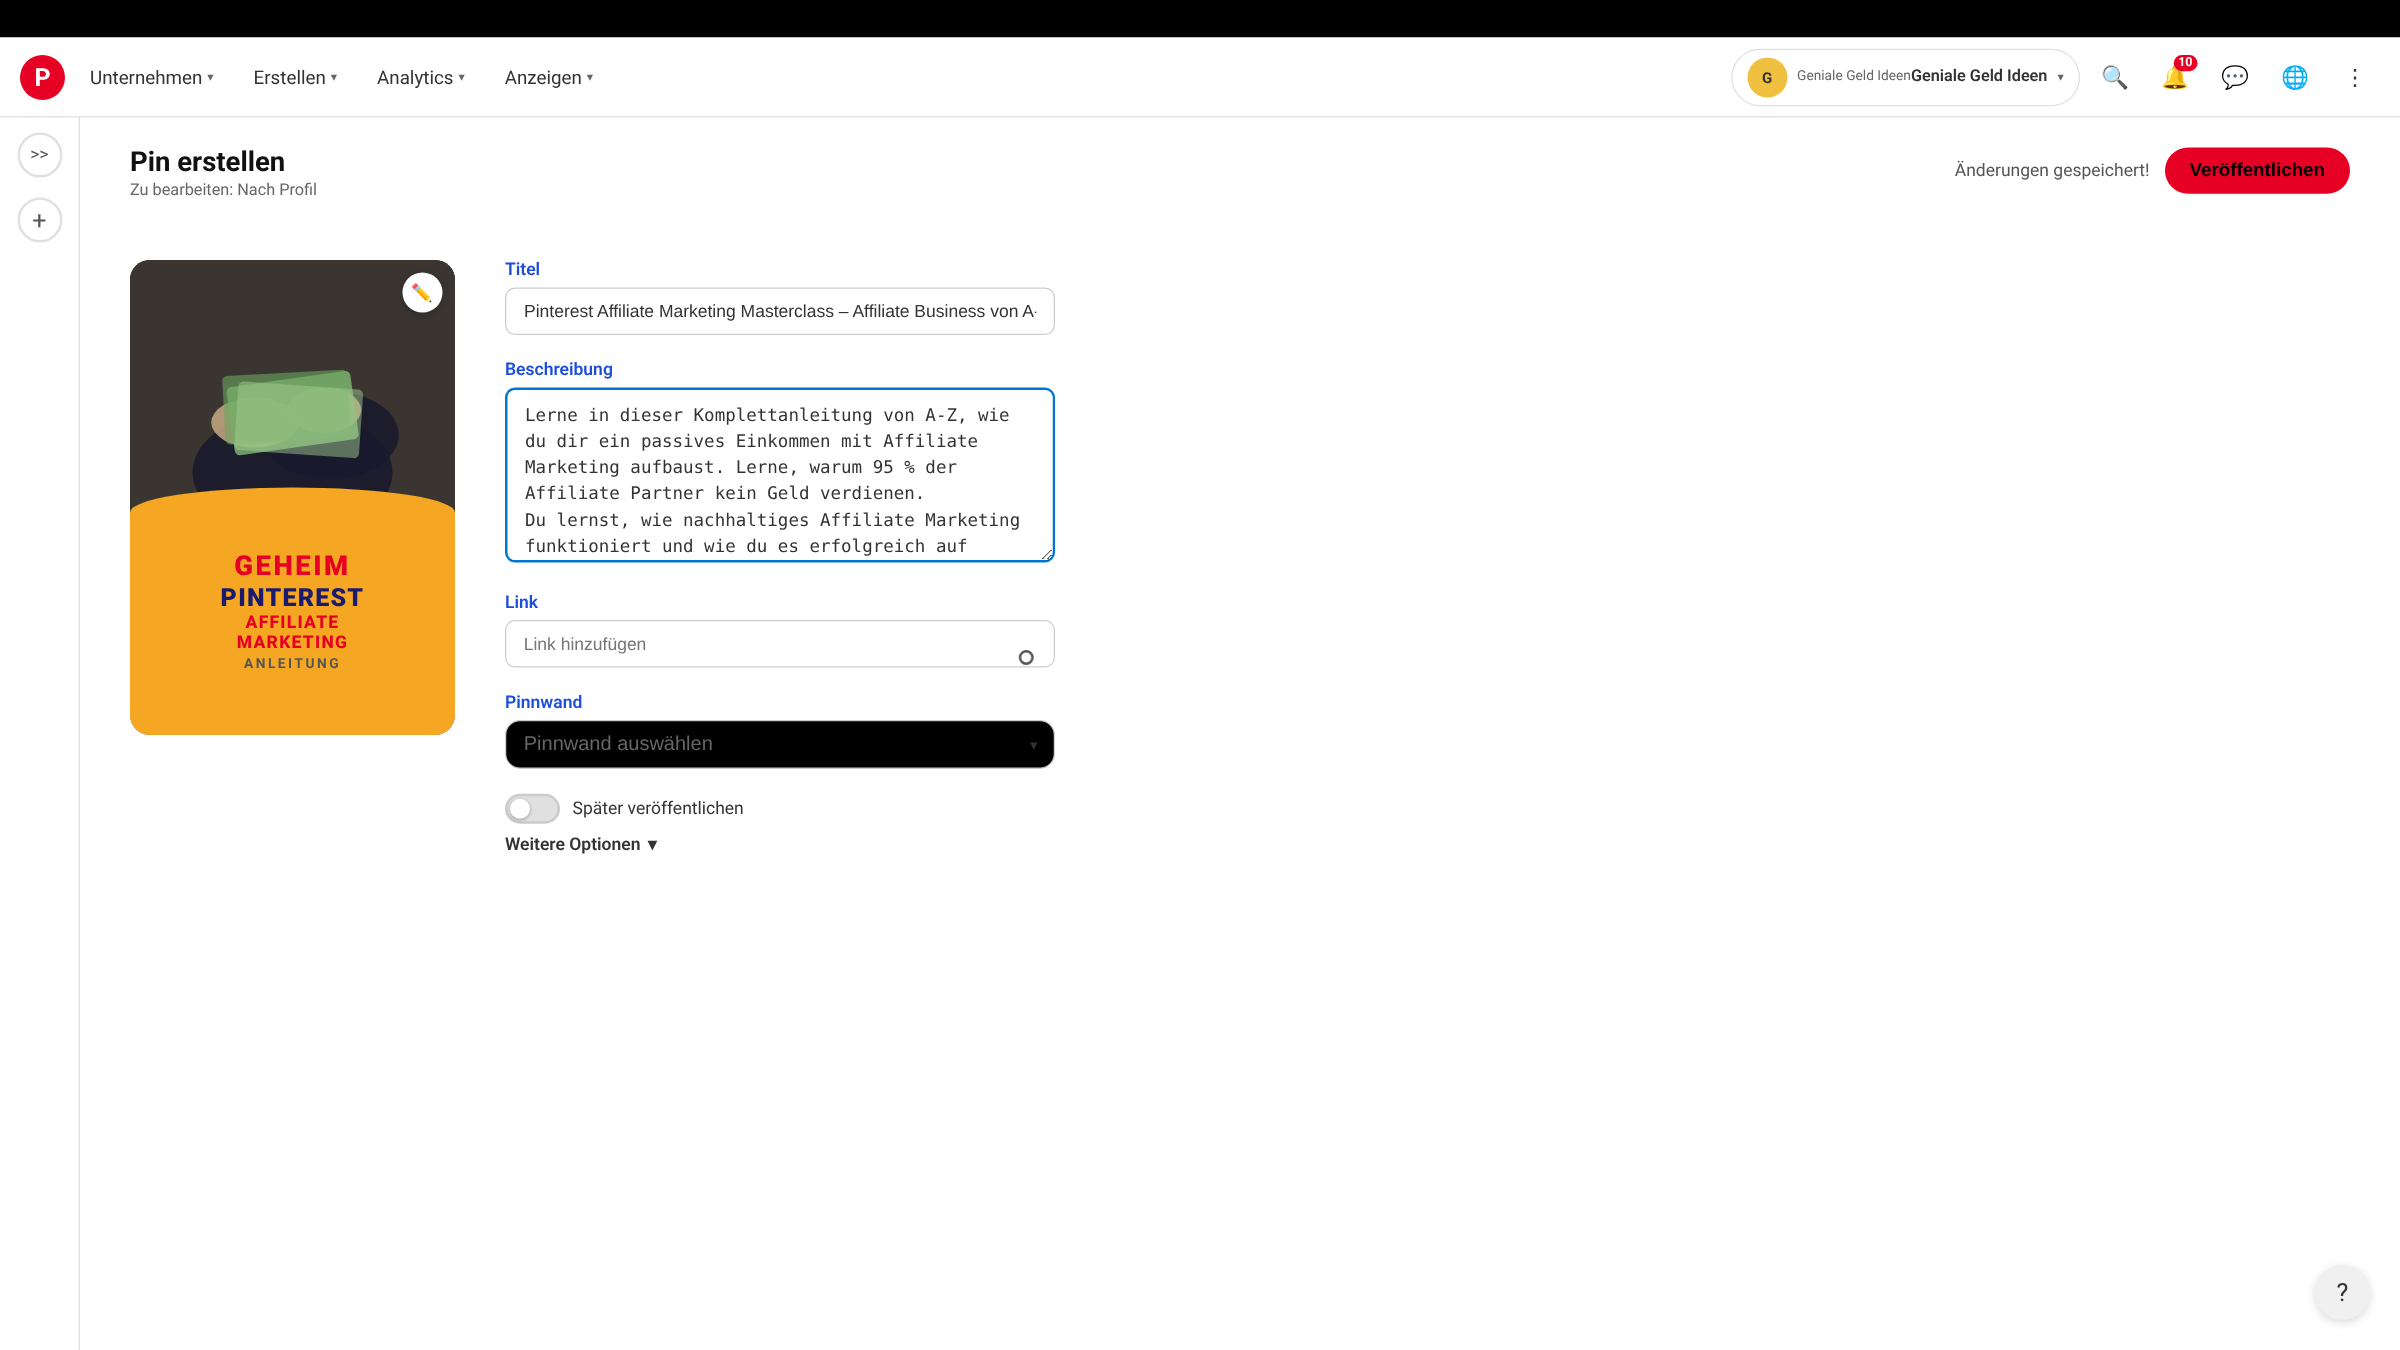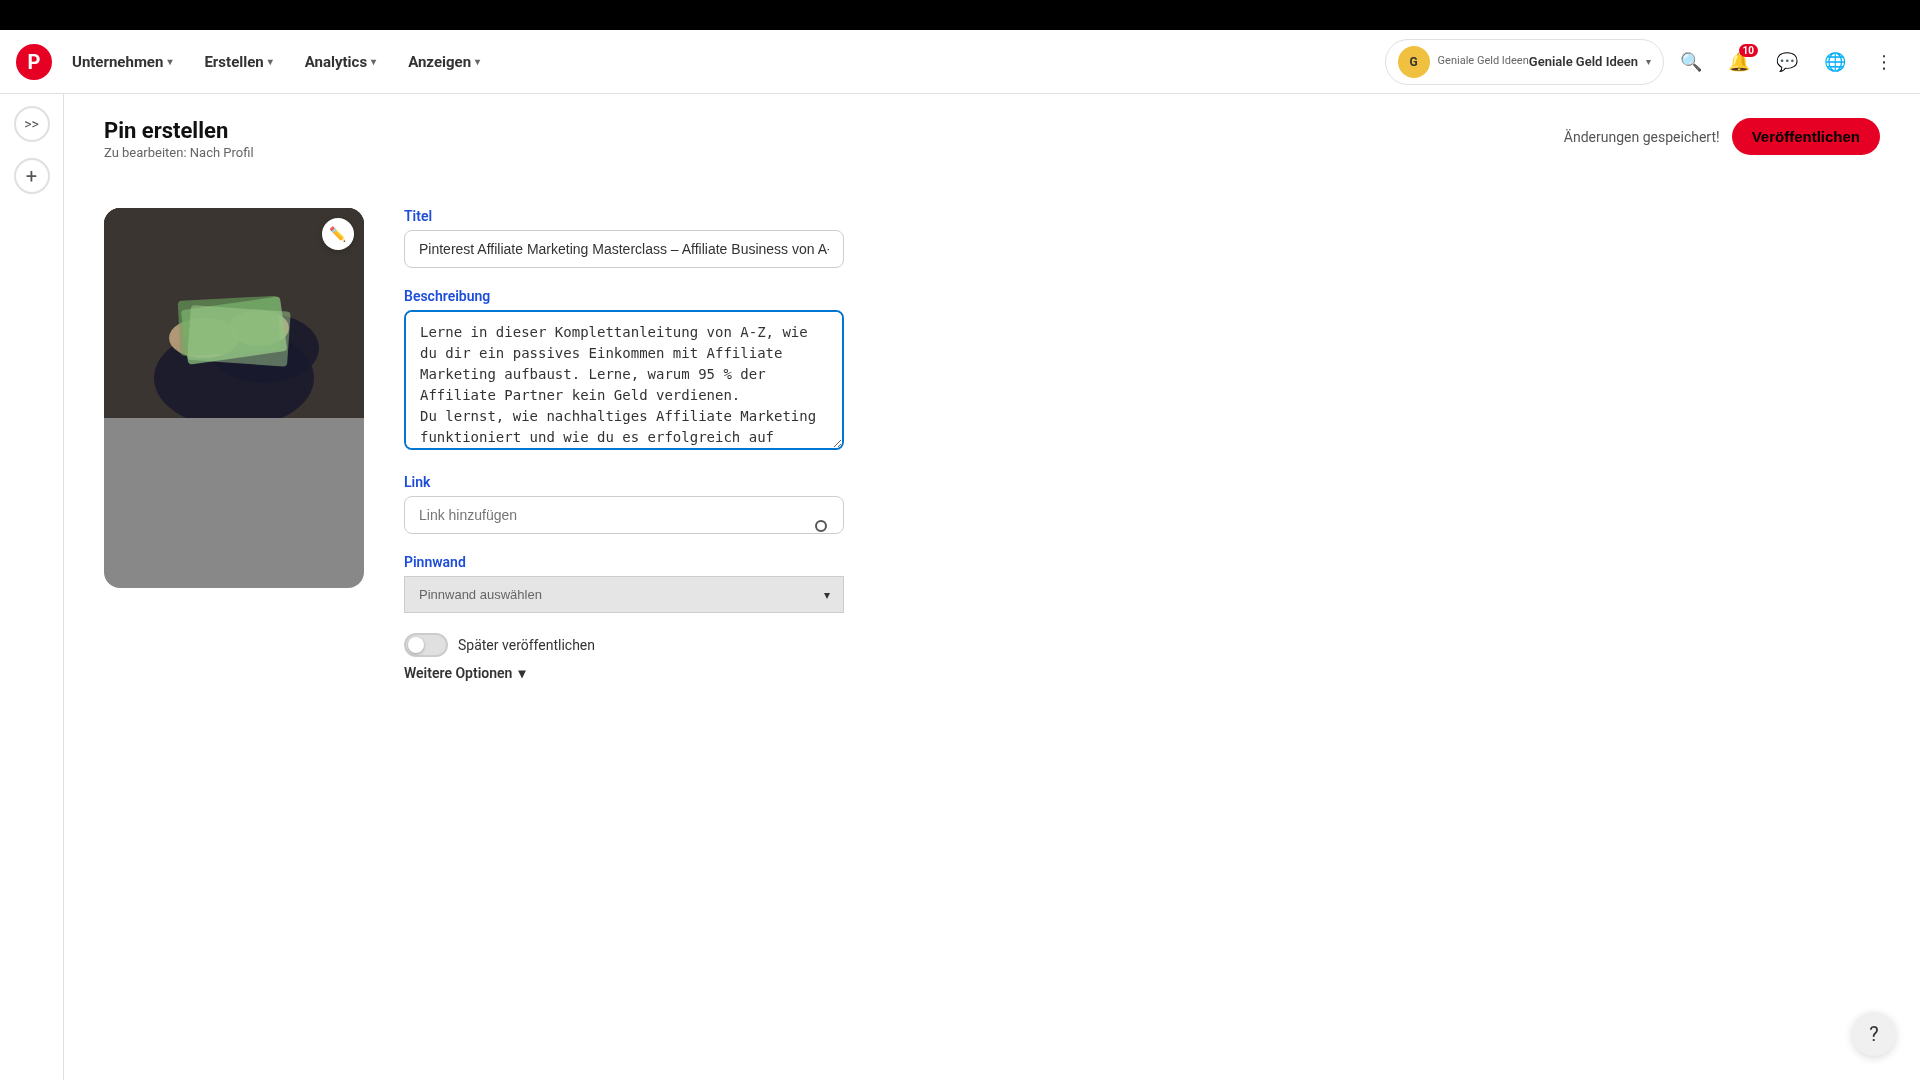--- a/index.html
+++ b/index.html
@@ -35,21 +35,21 @@
       flex-shrink: 0;
     }
     .nav-item {
       display: flex;
       align-items: center;
       gap: 4px;
       padding: 8px 12px;
       border-radius: 24px;
       cursor: pointer;
       font-size: 15px;
-      font-weight: 700;
+      font-weight: 400;
       color: #333;
       white-space: nowrap;
     }
     .nav-chevron {
       font-size: 10px;
       color: #666;
     }
     .nav-spacer { flex: 1; }
     .nav-right {
       display: flex;
@@ -304,25 +304,25 @@
       min-height: 140px;
       line-height: 1.5;
     }
     .form-select-wrapper {
       position: relative;
     }
     .form-select {
       width: 100%;
       padding: 10px 14px;
       border: 1px solid #cdcdcd;
-      border-radius: 0;
-      font-size: 13px;
+      border-radius: 12px;
+      font-size: 16px;
       color: #666;
       outline: none;
-      background: #e5e5e5;
+      background: #000000;
       appearance: none;
       cursor: pointer;
     }
     .form-select-chevron {
       position: absolute;
       right: 14px;
       top: 50%;
       transform: translateY(-50%);
       font-size: 12px;
       color: #333;
@@ -529,20 +529,27 @@
               <ellipse cx="160" cy="140" rx="55" ry="35" fill="#1a1a2e" opacity="0.9"></ellipse>
 
               <ellipse cx="100" cy="130" rx="35" ry="20" fill="#c8a882" opacity="0.85"></ellipse>
               <ellipse cx="155" cy="120" rx="30" ry="18" fill="#c8a882" opacity="0.85"></ellipse>
 
               <rect x="80" y="95" width="100" height="55" rx="4" fill="#85b878" opacity="0.8" transform="rotate(-8, 130, 122)"></rect>
               <rect x="75" y="90" width="100" height="55" rx="4" fill="#6da65f" opacity="0.6" transform="rotate(-3, 130, 117)"></rect>
               <rect x="85" y="100" width="100" height="55" rx="4" fill="#a0cc90" opacity="0.5" transform="rotate(4, 130, 127)"></rect>
             </svg>
           </div>
+          <div class="pin-image-overlay">
+            <span class="pin-geheim">GEHEIM</span>
+            <span class="pin-pinterest-text">PINTEREST</span>
+            <span class="pin-affiliate-text">AFFILIATE</span>
+            <span class="pin-marketing-text">MARKETING</span>
+            <span class="pin-anleitung-text">ANLEITUNG</span>
+          </div>
           <div class="edit-icon-btn">
             <span>✏️</span>
           </div>
         </div>
       </div>
 
       <div class="pin-form">
 
         <div class="form-group">
           <label class="form-label">Titel</label>

